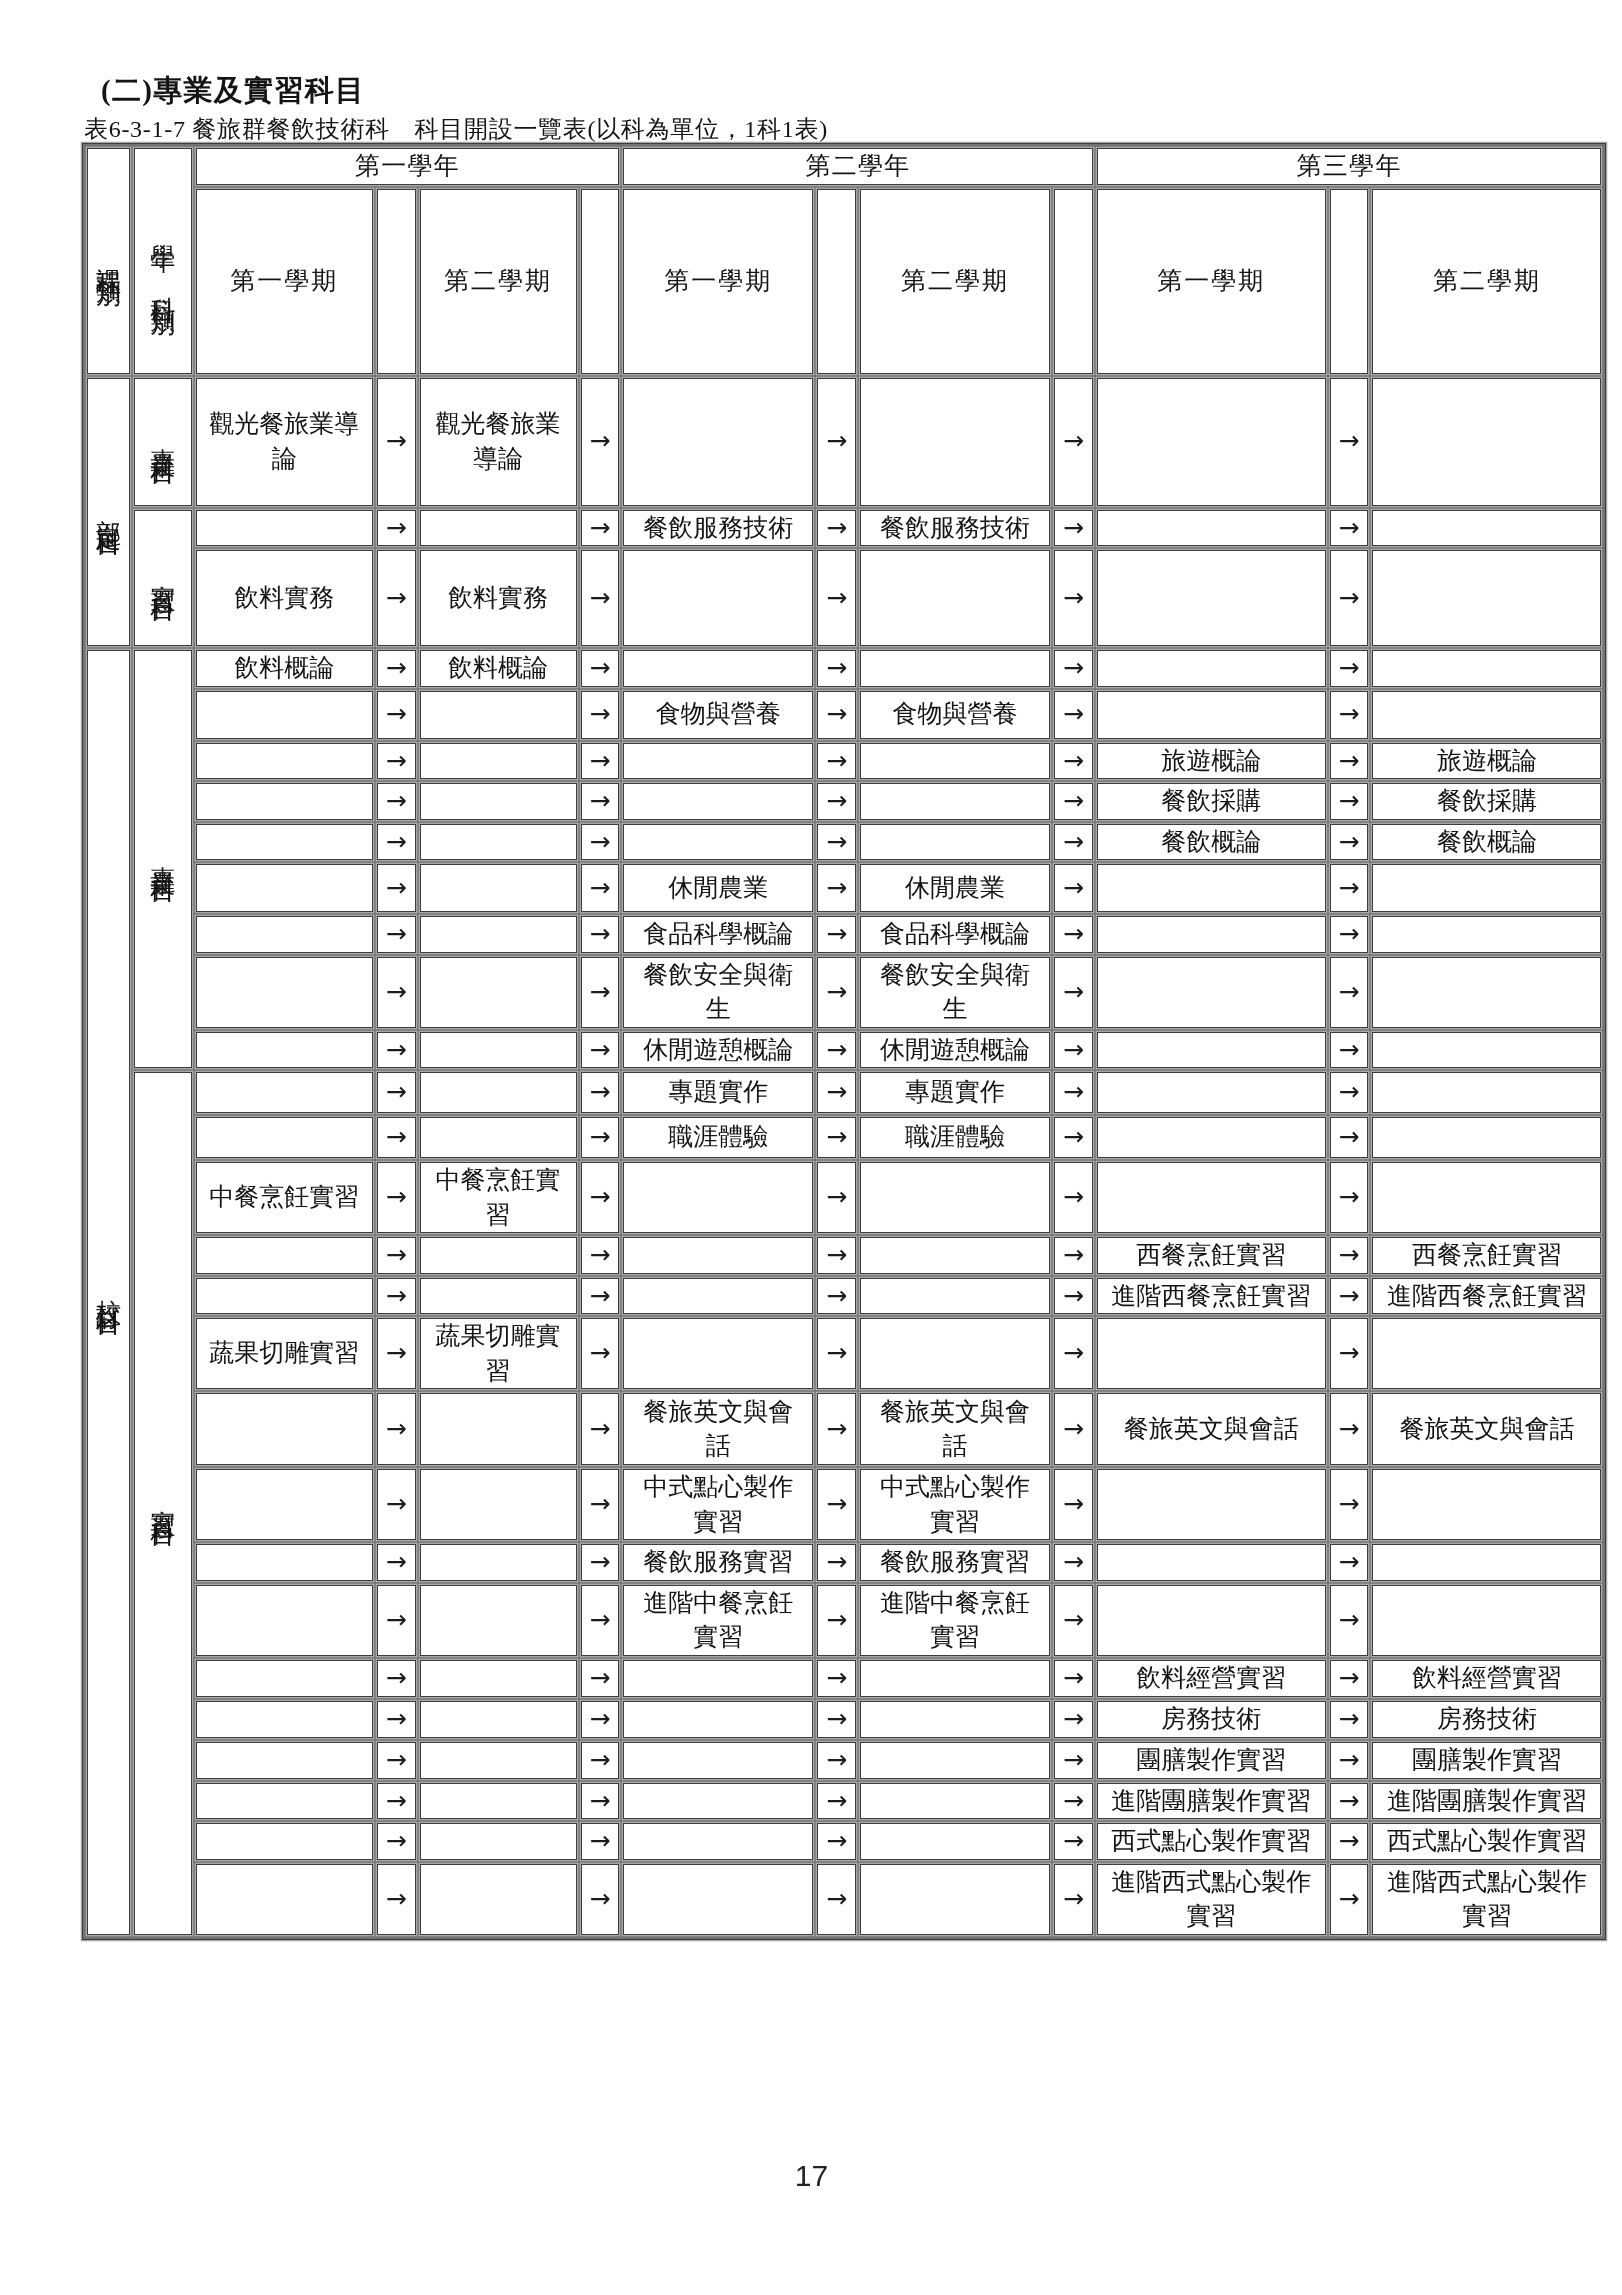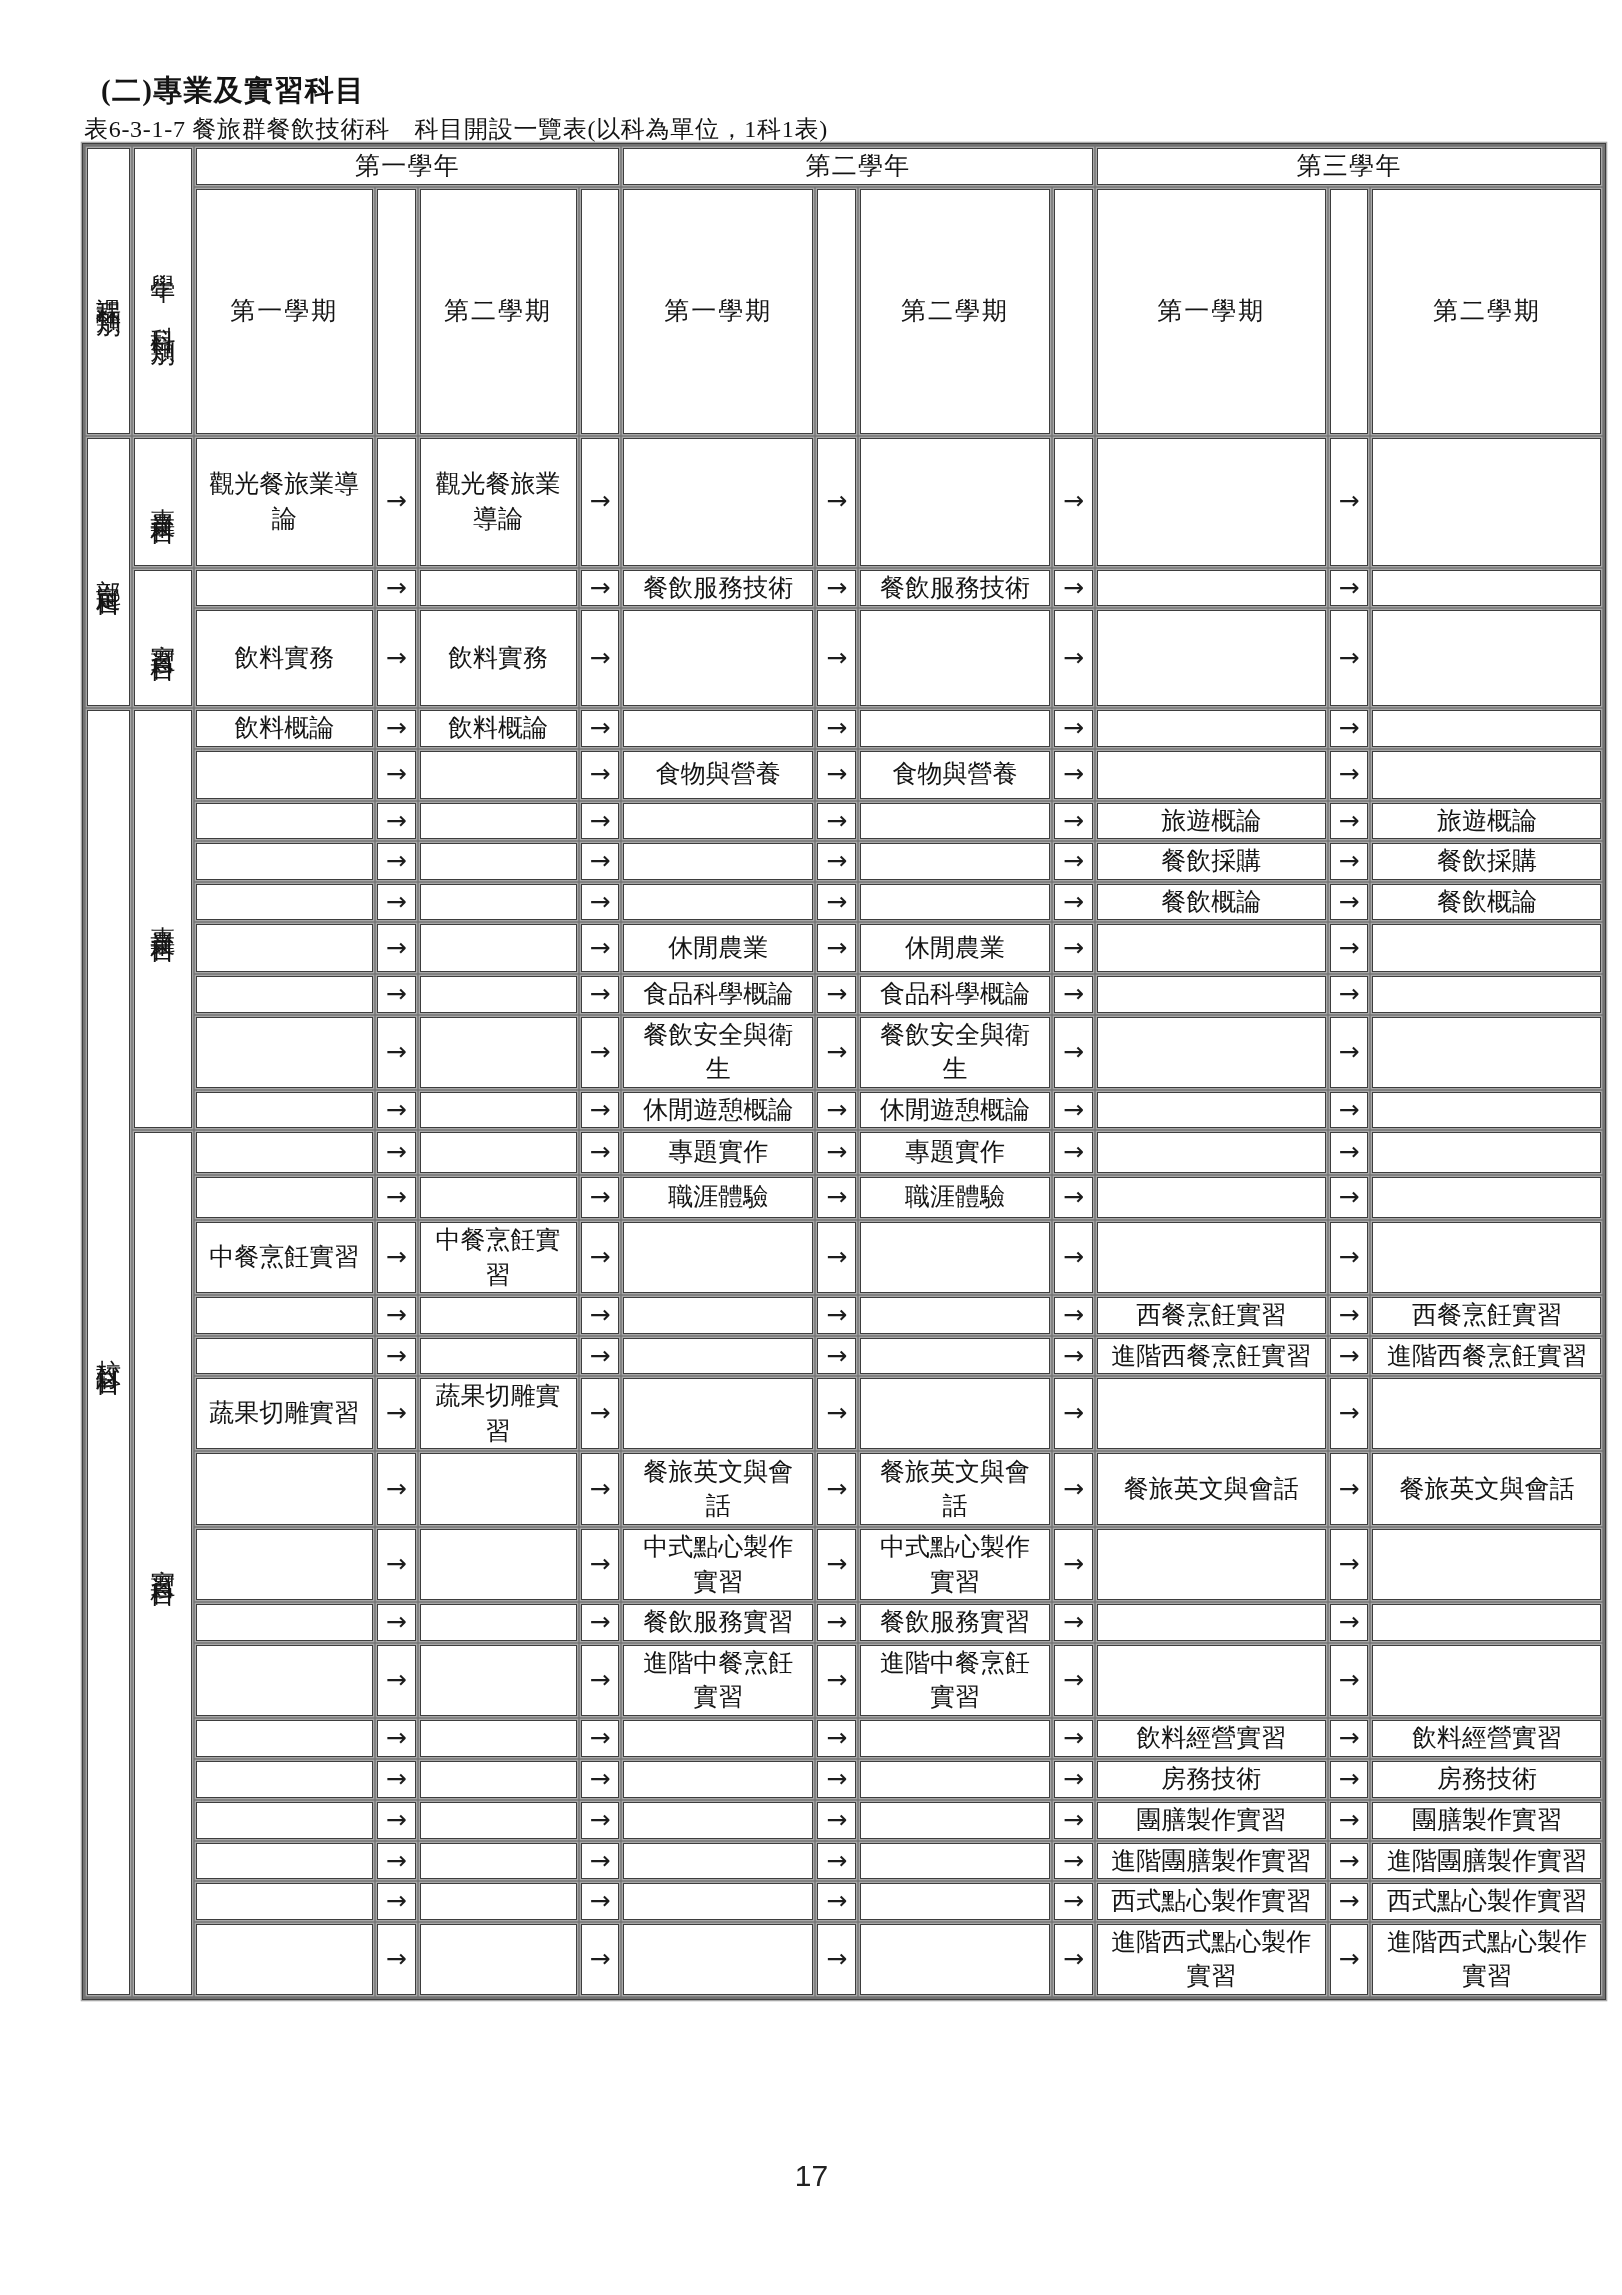--- a/index.html
+++ b/index.html
@@ -22,21 +22,21 @@
     border:1.3px solid #3d3d3d; box-shadow:0 0 0 1.3px #a8a8a8;
   }
   table.curr td {
     border:1.3px solid #3d3d3d; box-shadow:0 0 0 1.3px #a8a8a8;
     text-align:center; vertical-align:middle;
     padding:0 7.9px; font-size:25px; line-height:1.38; overflow:hidden;
     background:#ffffff;
   }
   td.yearh  { font-size:24px; letter-spacing:1.3px; }
   tr.yearhr { height:31px; }
-  tr.semhr  { height:245px; }
+  tr.semhr  { height:185px; }
   td.semh   { font-size:25px; letter-spacing:2px; }
   td.acol   { padding:0; font-size:26px; font-family:"DejaVu Sans","Liberation Sans",sans-serif; color:#1c1c1c; }
   td.vlab   { padding:2.6px 0; }
   .vtext {
     writing-mode:vertical-rl; text-orientation:upright;
     letter-spacing:5.2px; line-height:1; display:inline-block; font-size:25px;
   }
   .corner2-inner {
     display:flex; flex-direction:column; align-items:center;
     justify-content:center; gap:42px; padding:6.5px 0;

